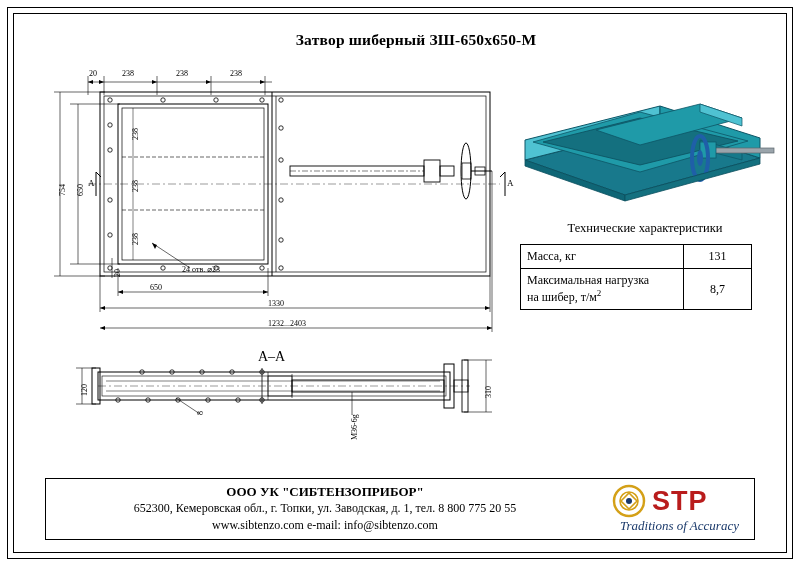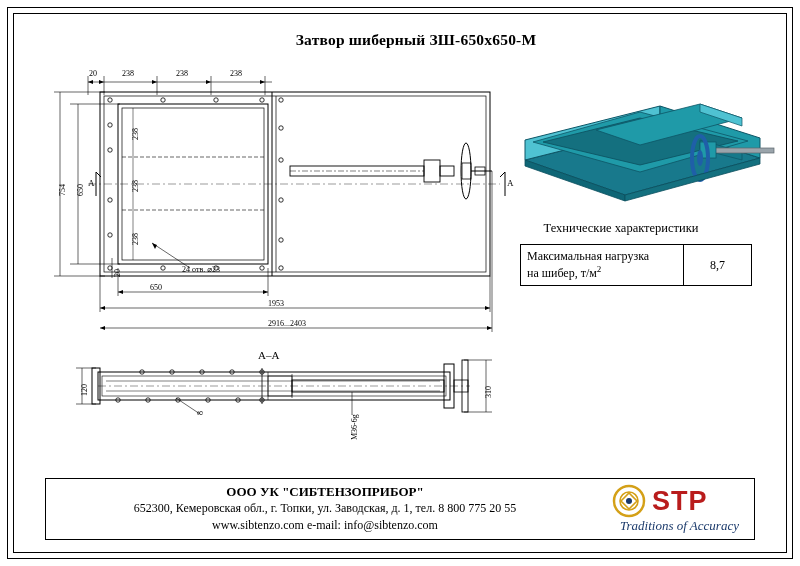--- a/index.html
+++ b/index.html
@@ -38,21 +38,21 @@
     text-align: center;
     font-size: 15.5px;
     font-weight: bold;
     letter-spacing: 0.2px;
     padding-left: 32px;
   }
 
   
   .tech-title {
     position: absolute;
-    left: 496px;
+    left: 520px;
     top: 221px;
     width: 250px;
     text-align: center;
     font-size: 12.5px;
   }
   table.tech {
     position: absolute;
     left: 520px;
     top: 244px;
     width: 232px;
@@ -275,29 +275,29 @@
   <div class="dim-text rot90" style="left:58px; top:196px;">754</div>
   <div class="dim-text rot90" style="left:76px; top:196px;">650</div>
 
   <div class="dim-text rot90" style="left:131px; top:140px;">238</div>
   <div class="dim-text rot90" style="left:131px; top:192px;">238</div>
   <div class="dim-text rot90" style="left:131px; top:245px;">238</div>
 
   <div class="dim-text rot90" style="left:113px; top:277px;">20</div>
 
   <div class="dim-text" style="left:150px; top:283px;">650</div>
-  <div class="dim-text" style="left:268px; top:299px;">1953</div>
-  <div class="dim-text" style="left:268px; top:319px;">2916...2403</div>
+  <div class="dim-text" style="left:268px; top:299px;">1330</div>
+  <div class="dim-text" style="left:268px; top:319px;">1232...2403</div>
 
   <div class="dim-text" style="left:182px; top:265px;">24 отв. ⌀23</div>
 
   <div class="dim-text" style="left:88px; top:178px; font-size:9px;">A</div>
   <div class="dim-text" style="left:507px; top:178px; font-size:9px;">A</div>
 
-  <div class="dim-text" style="left:258px; top:349px; font-size:11px;">A–A</div>
+  <div class="dim-text" style="left:258px; top:349px; font-size:14px;">A–A</div>
 
   <svg class="draw" width="800" height="566">
 
     <rect x="98" y="372" width="352" height="28" fill="none" stroke="#000" stroke-width="1"></rect>
     <rect x="102" y="376" width="344" height="20" fill="none" stroke="#000" stroke-width="0.6"></rect>
 
     <rect x="92" y="368" width="8" height="36" fill="none" stroke="#000" stroke-width="1"></rect>
 
     <line x1="106" y1="381" x2="440" y2="381" stroke="#000" stroke-width="0.5"></line>
     <line x1="106" y1="391" x2="440" y2="391" stroke="#000" stroke-width="0.5"></line>
@@ -376,20 +376,24 @@
     <ellipse cx="700" cy="158" rx="8" ry="22" fill="none" stroke="#1f5fa8" stroke-width="4"></ellipse>
     <ellipse cx="700" cy="158" rx="3" ry="8" fill="#1f5fa8"></ellipse>
 
     <polygon points="525,160 625,195 625,201 525,166" fill="#0f6676" stroke="#0b4f5e" stroke-width="0.8"></polygon>
     <polygon points="625,195 760,158 760,164 625,201" fill="#14707f" stroke="#0b4f5e" stroke-width="0.8"></polygon>
   </svg>
 
   <div class="tech-title">Технические характеристики</div>
   <table class="tech">
     <tbody>
+        <tr>
+      <td class="label">Масса, кг</td>
+      <td class="value">131</td>
+    </tr>
     <tr>
       <td class="label">
         <span>Максимальная нагрузка</span><br>
         <span>на шибер, т/м</span><span class="tech-sup">2</span>
       </td>
       <td class="value">8,7</td>
     </tr>
   </tbody>
     </table>
 

